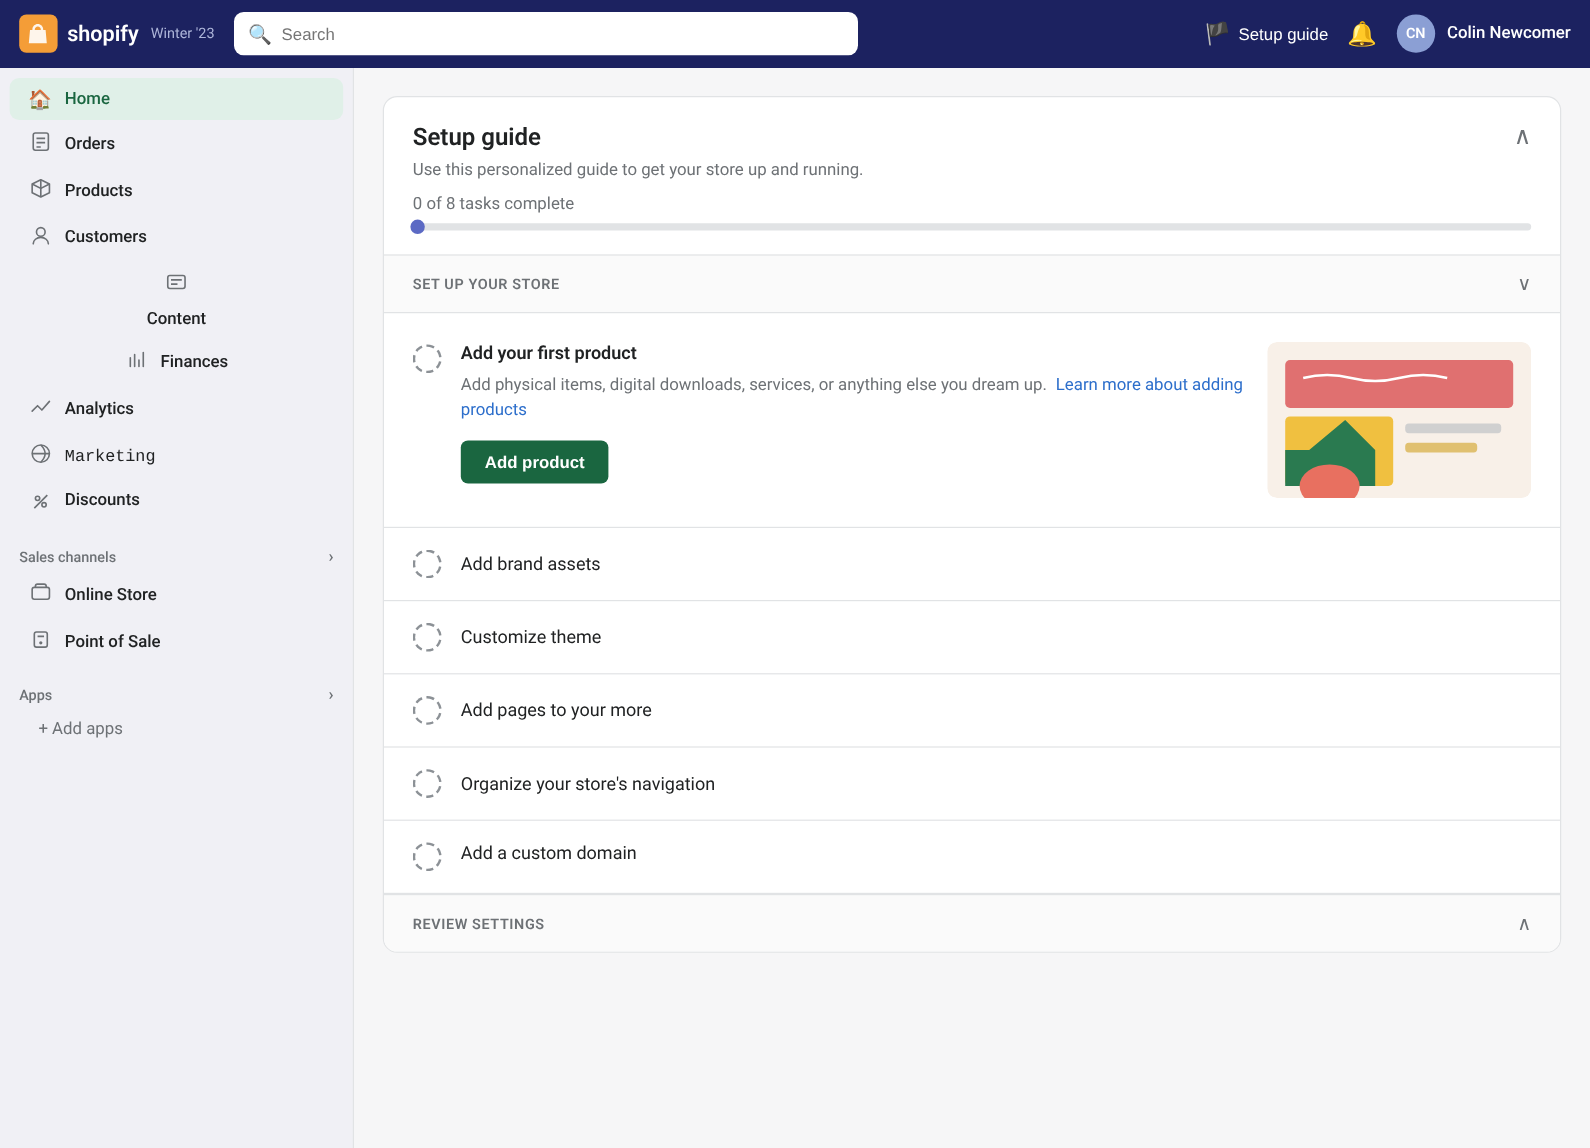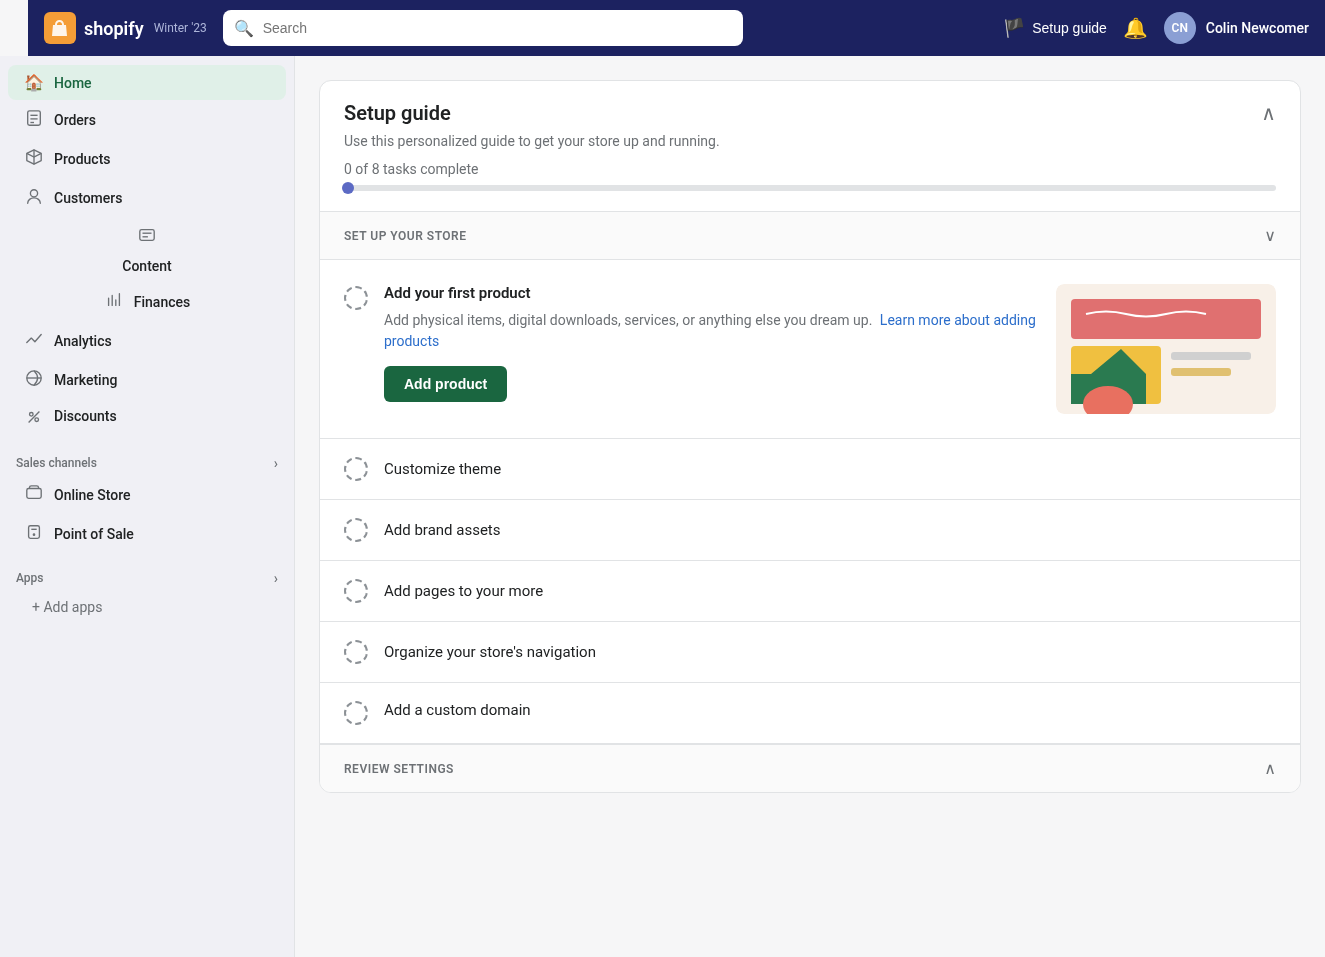--- a/index.html
+++ b/index.html
@@ -4,21 +4,21 @@
   <style>
     * { box-sizing: border-box; margin: 0; padding: 0; }
     body { font-family: -apple-system, BlinkMacSystemFont, 'Segoe UI', Roboto, sans-serif; background: #f6f6f7; color: #202223; font-size: 14px; }
 
     
     .layout { display: flex; margin-top: 56px; min-height: calc(100vh - 56px); }
   </style>
 </head>
 <body>
 
-<header style="display:flex;align-items:center;background:#1c2260;height:56px;padding:0 16px;gap:16px;position:fixed;top:0;left:0;right:0;z-index:100;margin-left:28px;">
+<header style="display:flex;align-items:center;background:#1c2260;height:56px;padding:0 16px;gap:16px;position:fixed;top:0;left:0;right:0;z-index:100;">
   <div style="display:flex;align-items:center;gap:8px;cursor:pointer;">
     <div style="width:32px;height:32px;background:#f49d37;border-radius:6px;display:flex;align-items:center;justify-content:center;">
       <svg width="20" height="20" viewBox="0 0 20 20" fill="none">
         <path d="M14 6.5C14 4.01 11.99 2 9.5 2C7.01 2 5 4.01 5 6.5V7H3L2 18H17L16 7H14V6.5Z" fill="white" opacity="0.9"></path>
         <path d="M7 7V6.5C7 5.12 8.12 4 9.5 4C10.88 4 12 5.12 12 6.5V7H7Z" fill="#f49d37"></path>
       </svg>
     </div>
     <span style="color:white;font-size:18px;font-weight:600;">shopify</span>
     <span style="color:#adb5d9;font-size:12px;margin-left:2px;">Winter '23</span>
   </div>
@@ -109,21 +109,21 @@
 
     <div style="display:flex;align-items:center;gap:10px;padding:8px 16px;cursor:pointer;border-radius:8px;margin:1px 8px;color:#202223;font-size:14px;font-weight:500;">
       <span style="font-size:16px;width:20px;text-align:center;">
         <svg width="18" height="18" viewBox="0 0 20 20" fill="none">
             <path d="M2 14L7 9L11 13L18 5" stroke="#6d7175" stroke-width="1.5" stroke-linecap="round" stroke-linejoin="round"></path>
           </svg>
       </span>
       <span>Analytics</span>
     </div>
 
-    <div style="display:flex;align-items:center;gap:10px;padding:8px 16px;cursor:pointer;border-radius:8px;margin:1px 8px;color:#202223;font-size:14px;font-weight:500;">
+    <div style="display:flex;align-items:center;gap:10px;padding:8px 16px;cursor:pointer;border-radius:8px;margin:1px 8px;color:#202223;font-size:14px;font-weight:500;font-family:Liberation Mono, monospace;">
       <span style="font-size:16px;width:20px;text-align:center;">
         <svg width="18" height="18" viewBox="0 0 20 20" fill="none">
             <circle cx="10" cy="10" r="8" stroke="#6d7175" stroke-width="1.5"></circle>
             <path d="M10 2C10 2 14 6 14 10C14 14 10 18 10 18" stroke="#6d7175" stroke-width="1.5"></path>
             <path d="M2 10H18" stroke="#6d7175" stroke-width="1.5"></path>
           </svg>
       </span>
       <span>Marketing</span>
     </div>
 
@@ -229,26 +229,26 @@
             <ellipse cx="52" cy="120" rx="25" ry="18" fill="#e87060"></ellipse>
 
             <rect x="115" y="68" width="80" height="8" rx="3" fill="#d0d0d0"></rect>
             <rect x="115" y="84" width="60" height="8" rx="3" fill="#e0c070"></rect>
           </svg>
         </div>
       </div>
 
       <div style="display:flex;align-items:center;gap:16px;padding:18px 24px;border-bottom:1px solid #e1e3e5;cursor:pointer;">
         <div style="width:24px;height:24px;border-radius:50%;border:2px dashed #8c9196;flex-shrink:0;"></div>
+        <span style="font-size:15px;color:#202223;">Add brand assets</span>
+      </div>
+
+      <div style="display:flex;align-items:center;gap:16px;padding:18px 24px;border-bottom:1px solid #e1e3e5;cursor:pointer;">
+        <div style="width:24px;height:24px;border-radius:50%;border:2px dashed #8c9196;flex-shrink:0;"></div>
         <span style="font-size:15px;color:#202223;">Customize theme</span>
-      </div>
-
-      <div style="display:flex;align-items:center;gap:16px;padding:18px 24px;border-bottom:1px solid #e1e3e5;cursor:pointer;">
-        <div style="width:24px;height:24px;border-radius:50%;border:2px dashed #8c9196;flex-shrink:0;"></div>
-        <span style="font-size:15px;color:#202223;">Add brand assets</span>
       </div>
 
       <div style="display:flex;align-items:center;gap:16px;padding:18px 24px;border-bottom:1px solid #e1e3e5;cursor:pointer;">
         <div style="width:24px;height:24px;border-radius:50%;border:2px dashed #8c9196;flex-shrink:0;"></div>
         <span style="font-size:15px;color:#202223;">Add pages to your more</span>
       </div>
 
       <div style="display:flex;align-items:center;gap:16px;padding:18px 24px;border-bottom:1px solid #e1e3e5;cursor:pointer;">
         <div style="width:24px;height:24px;border-radius:50%;border:2px dashed #8c9196;flex-shrink:0;"></div>
         <span style="font-size:15px;color:#202223;">Organize your store's navigation</span>

